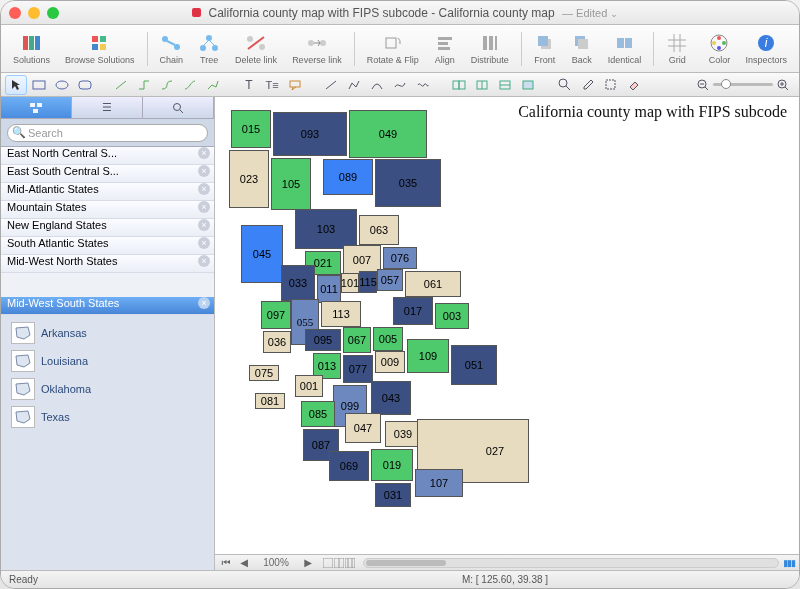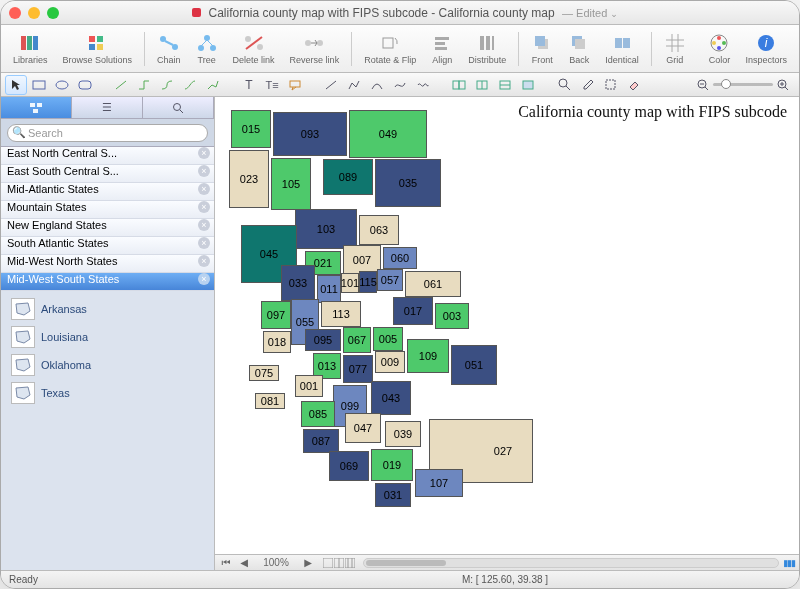--- a/index.html
+++ b/index.html
@@ -36,34 +36,34 @@
   .sidetab.active { background:linear-gradient(#6eaff5,#4a8de0); color:#fff; }
   .searchrow { padding:4px 6px; background:#cfd8e6; border-bottom:1px solid #aab; }
   .search { width:100%; height:18px; border-radius:9px; border:1px solid #aaa; background:#fff; font-size:11px; padding:0 8px 0 20px; }
   .search::placeholder { color:#999; }
   .searchwrap { position:relative; }
   .searchwrap .sicon { position:absolute; left:5px; top:3px; font-size:11px; color:#888; }
 
   .cats { background:#eef1f6; }
   .cat { height:18px; display:flex; align-items:flex-start; padding:0 6px; font-size:11px; border-bottom:1px solid #d6dbe6; background:linear-gradient(#fafcff,#eaeef6); position:relative; }
   .cat .close { position:absolute; right:4px; width:12px; height:12px; border-radius:50%; background:#c9ceda; color:#fff; font-size:9px; display:flex; align-items:center; justify-content:center; }
-  .cat.sel { background:linear-gradient(#6eaef4,#4785d8); color:#fff; }
+  .cat.sel { background:linear-gradient(#6eaef4,#4785d8); color:#fff;margin-top:24px; }
   .cat.sel .close { background:#b8d2f0; }
 
   .shapes { flex:1; overflow:auto; padding:4px 0; }
   .shape { display:flex; align-items:center; gap:6px; padding:3px 10px; font-size:11px; color:#2b4a7a; }
   .shape .glyph { width:24px; height:22px; background:#fff; border:1px solid #bbb; display:flex; align-items:center; justify-content:center; }
 
   .canvas { flex:1; background:#fff; position:relative; display:flex; flex-direction:column; }
   .mapview { flex:1; position:relative; overflow:hidden; }
   .map { position:absolute; inset:0; }
   .maptitle { position:absolute; top:6px; right:12px; font-size:16px; font-family: "Times New Roman", Georgia, serif; color:#111; }
   .county { position:absolute; border:1px solid #555; display:flex; align-items:center; justify-content:center; font-size:11px; font-family:Arial; color:#000; }
   .c-midblue { background:#6d87bf; }
-  .c-blue { background:#0f766e; }
+  .c-blue { background:#3b82f6; }
   .c-green { background:#4ec96b; }
   .c-tan { background:#e8dcc0; }
   .c-navy { background:#3b4f82; }
 
   .hscroll { height:16px; background:linear-gradient(#f4f4f4,#e4e4e4); border-top:1px solid #bbb; display:flex; align-items:center; font-size:10px; color:#666; padding:0 4px; gap:4px; }
   .hscroll .pg { width:14px; text-align:center; }
   .hscroll .bar { flex:1; height:10px; background:#e0e0e0; border:1px solid #ccc; border-radius:5px; position:relative; }
   .hscroll .bar .th { position:absolute; left:2px; top:1px; width:80px; height:6px; background:#bbb; border-radius:3px; }
   .zoompct { width:42px; text-align:center; }
 
@@ -94,21 +94,21 @@
 
   <div class="toolbar">
     <div class="tgrp">
       <div class="ticon">
         <svg width="20" height="18">
             <rect x="1" y="2" width="5" height="14" fill="#d55"></rect>
             <rect x="7" y="2" width="5" height="14" fill="#4a8"></rect>
             <rect x="13" y="2" width="5" height="14" fill="#48c"></rect>
           </svg>
       </div>
-      <div class="tlabel">Libraries</div>
+      <div class="tlabel">Solutions</div>
     </div>
     <div class="tgrp">
       <div class="ticon">
         <svg width="20" height="18">
             <rect x="2" y="2" width="6" height="6" fill="#e55"></rect>
             <rect x="10" y="2" width="6" height="6" fill="#4b8"></rect>
             <rect x="2" y="10" width="6" height="6" fill="#48c"></rect>
             <rect x="10" y="10" width="6" height="6" fill="#ec5"></rect>
           </svg>
       </div>
@@ -499,54 +499,54 @@
         <div class="map" id="map" style="left:10px; top:6px;">
             <div class="county c-green" style="left: 6px; top: 7px; width: 40px; height: 38px;">015</div>
             <div class="county c-navy" style="left: 48px; top: 9px; width: 74px; height: 44px;">093</div>
             <div class="county c-green" style="left: 124px; top: 7px; width: 78px; height: 48px;">049</div>
             <div class="county c-tan" style="left: 4px; top: 47px; width: 40px; height: 58px;">023</div>
             <div class="county c-green" style="left: 46px; top: 55px; width: 40px; height: 52px;">105</div>
             <div class="county c-blue" style="left: 98px; top: 56px; width: 50px; height: 36px;">089</div>
             <div class="county c-navy" style="left: 150px; top: 56px; width: 66px; height: 48px;">035</div>
             <div class="county c-navy" style="left: 70px; top: 106px; width: 62px; height: 40px;">103</div>
             <div class="county c-tan" style="left: 134px; top: 112px; width: 40px; height: 30px;">063</div>
-            <div class="county c-blue" style="left: 16px; top: 122px; width: 56px; height: 58px;">045</div>
+            <div class="county c-blue" style="left: 16px; top: 122px; width: 42px; height: 58px;">045</div>
             <div class="county c-green" style="left: 80px; top: 148px; width: 36px; height: 24px;">021</div>
             <div class="county c-tan" style="left: 118px; top: 142px; width: 38px; height: 30px;">007</div>
-            <div class="county c-midblue" style="left: 158px; top: 144px; width: 34px; height: 22px;">060</div>
+            <div class="county c-midblue" style="left: 158px; top: 144px; width: 34px; height: 22px;">076</div>
             <div class="county c-navy" style="left: 56px; top: 162px; width: 34px; height: 36px;">033</div>
             <div class="county c-midblue" style="left: 92px; top: 172px; width: 24px; height: 28px;">011</div>
             <div class="county c-tan" style="left: 116px; top: 170px; width: 18px; height: 20px;">101</div>
             <div class="county c-navy" style="left: 134px; top: 168px; width: 18px; height: 22px;">115</div>
             <div class="county c-midblue" style="left: 152px; top: 166px; width: 26px; height: 22px;">057</div>
             <div class="county c-tan" style="left: 180px; top: 168px; width: 56px; height: 26px;">061</div>
             <div class="county c-green" style="left: 36px; top: 198px; width: 30px; height: 28px;">097</div>
-            <div class="county c-midblue" style="left: 66px; top: 196px; width: 28px; height: 46px;">055</div>
+            <div class="county c-midblue" style="left: 66px; top: 196px; width: 28px; height: 46px; font-family: Liberation Serif, serif;">055</div>
             <div class="county c-tan" style="left: 96px; top: 198px; width: 40px; height: 26px;">113</div>
             <div class="county c-green" style="left: 118px; top: 224px; width: 28px; height: 26px;">067</div>
             <div class="county c-navy" style="left: 168px; top: 194px; width: 40px; height: 28px;">017</div>
             <div class="county c-green" style="left: 210px; top: 200px; width: 34px; height: 26px;">003</div>
-            <div class="county c-tan" style="left: 38px; top: 228px; width: 28px; height: 22px;">018</div>
+            <div class="county c-tan" style="left: 38px; top: 228px; width: 28px; height: 22px;">036</div>
             <div class="county c-navy" style="left: 80px; top: 226px; width: 36px; height: 22px;">095</div>
             <div class="county c-green" style="left: 148px; top: 224px; width: 30px; height: 24px;">005</div>
             <div class="county c-tan" style="left: 150px; top: 248px; width: 30px; height: 22px;">009</div>
             <div class="county c-green" style="left: 182px; top: 236px; width: 42px; height: 34px;">109</div>
             <div class="county c-navy" style="left: 226px; top: 242px; width: 46px; height: 40px;">051</div>
             <div class="county c-tan" style="left: 24px; top: 262px; width: 30px; height: 16px;">075</div>
             <div class="county c-green" style="left: 88px; top: 250px; width: 28px; height: 26px;">013</div>
             <div class="county c-navy" style="left: 118px; top: 252px; width: 30px; height: 28px;">077</div>
             <div class="county c-tan" style="left: 70px; top: 272px; width: 28px; height: 22px;">001</div>
             <div class="county c-tan" style="left: 30px; top: 290px; width: 30px; height: 16px;">081</div>
             <div class="county c-midblue" style="left: 108px; top: 282px; width: 34px; height: 42px;">099</div>
             <div class="county c-navy" style="left: 146px; top: 278px; width: 40px; height: 34px;">043</div>
             <div class="county c-green" style="left: 76px; top: 298px; width: 34px; height: 26px;">085</div>
-            <div class="county c-navy" style="left: 78px; top: 326px; width: 36px; height: 24px;">087</div>
+            <div class="county c-navy" style="left: 78px; top: 326px; width: 36px; height: 32px;">087</div>
             <div class="county c-tan" style="left: 120px; top: 310px; width: 36px; height: 30px;">047</div>
             <div class="county c-tan" style="left: 160px; top: 318px; width: 36px; height: 26px;">039</div>
-            <div class="county c-tan" style="left: 204px; top: 316px; width: 104px; height: 64px; padding-left: 44px;">027</div>
+            <div class="county c-tan" style="left: 192px; top: 316px; width: 112px; height: 64px; padding-left: 44px;">027</div>
             <div class="county c-navy" style="left: 104px; top: 348px; width: 40px; height: 30px;">069</div>
             <div class="county c-green" style="left: 146px; top: 346px; width: 42px; height: 32px;">019</div>
             <div class="county c-midblue" style="left: 190px; top: 366px; width: 48px; height: 28px;">107</div>
             <div class="county c-navy" style="left: 150px; top: 380px; width: 36px; height: 24px;">031</div>
           </div>
       </div>
       <div class="hscroll">
         <span class="pg">⏮</span>
         <span class="pg">◀</span>
         <span class="zoompct">100%</span>

